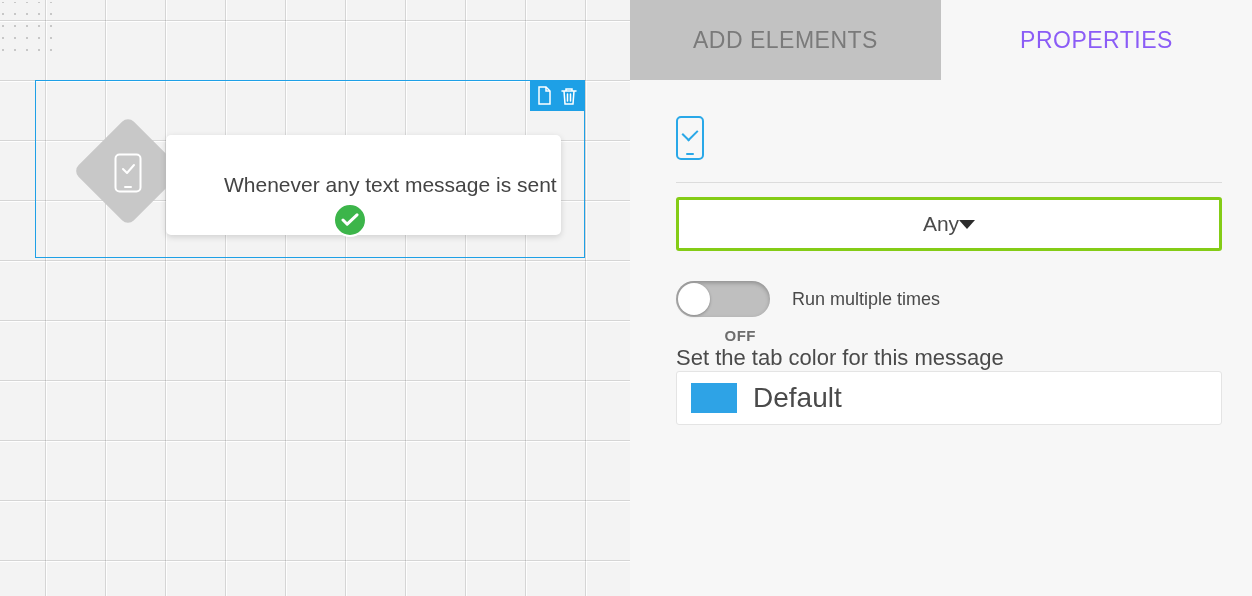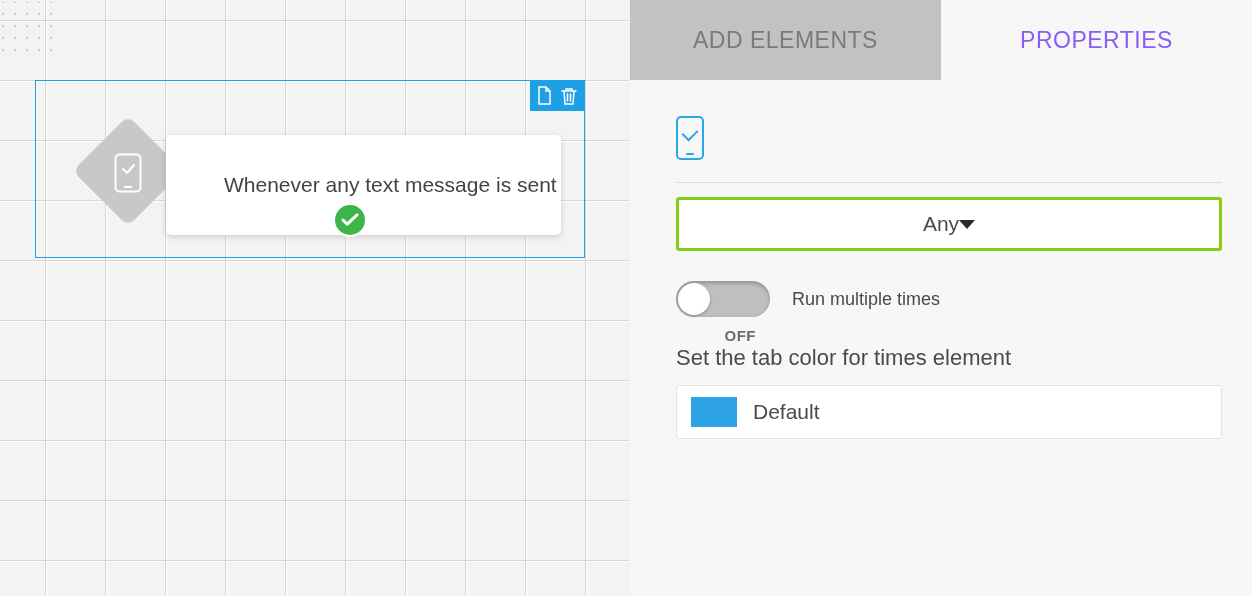--- a/index.html
+++ b/index.html
@@ -80,23 +80,23 @@
 
   .toggle-row { display:flex; align-items:center; gap:22px; margin-top:30px; }
   .toggle { width:94px; height:36px; border-radius:18px; background:#bfbfbf;
     position:relative; box-shadow:inset 0 2px 4px rgba(0,0,0,0.25); }
   .toggle .knob { position:absolute; left:2px; top:2px; width:32px; height:32px;
     background:#fff; border-radius:50%; box-shadow:0 1px 3px rgba(0,0,0,0.3); }
   .toggle .label { position:absolute; right:14px; top:50%; transform:translateY(-50%);
     font-size:15px; font-weight:700; letter-spacing:0.5px; color:#6d6d6d;margin-top:36px; }
   .toggle-text { font-size:18px; color:#4a4a4a; }
 
-  .color-select { margin-top:14px; height:54px; background:#fff; border:1px solid #e4e4e4;
+  .color-select { height:54px; background:#fff; border:1px solid #e4e4e4;
     border-radius:3px; display:flex; align-items:center; justify-content:space-between;
-    padding:0 22px 0 14px; font-size:21px; color:#4a4a4a; }
+    padding:0 22px 0 14px; font-size:28px; color:#4a4a4a; }
   .swatch { width:46px; height:30px; background:#2ea3e6; margin-right:16px; }
   .color-select .left { display:flex; align-items:center; }
 </style>
 </head>
 <body>
 
 <div class="app">
 
   <div class="canvas">
     <div class="node-wrap">
@@ -156,21 +156,21 @@
       </div>
 
       <div class="toggle-row">
         <div class="toggle">
           <div class="knob"></div>
           <span class="label">OFF</span>
         </div>
         <span class="toggle-text">Run multiple times</span>
       </div>
 
-      <div class="field-label">Set the tab color for times element</div>
+      <div class="field-label">Set the tab color for this message</div>
       <div class="color-select">
         <div class="left">
           <div class="swatch"></div>
           <span>Default</span>
         </div>
         <span class="caret"></span>
       </div>
     </div>
   </div>
 

